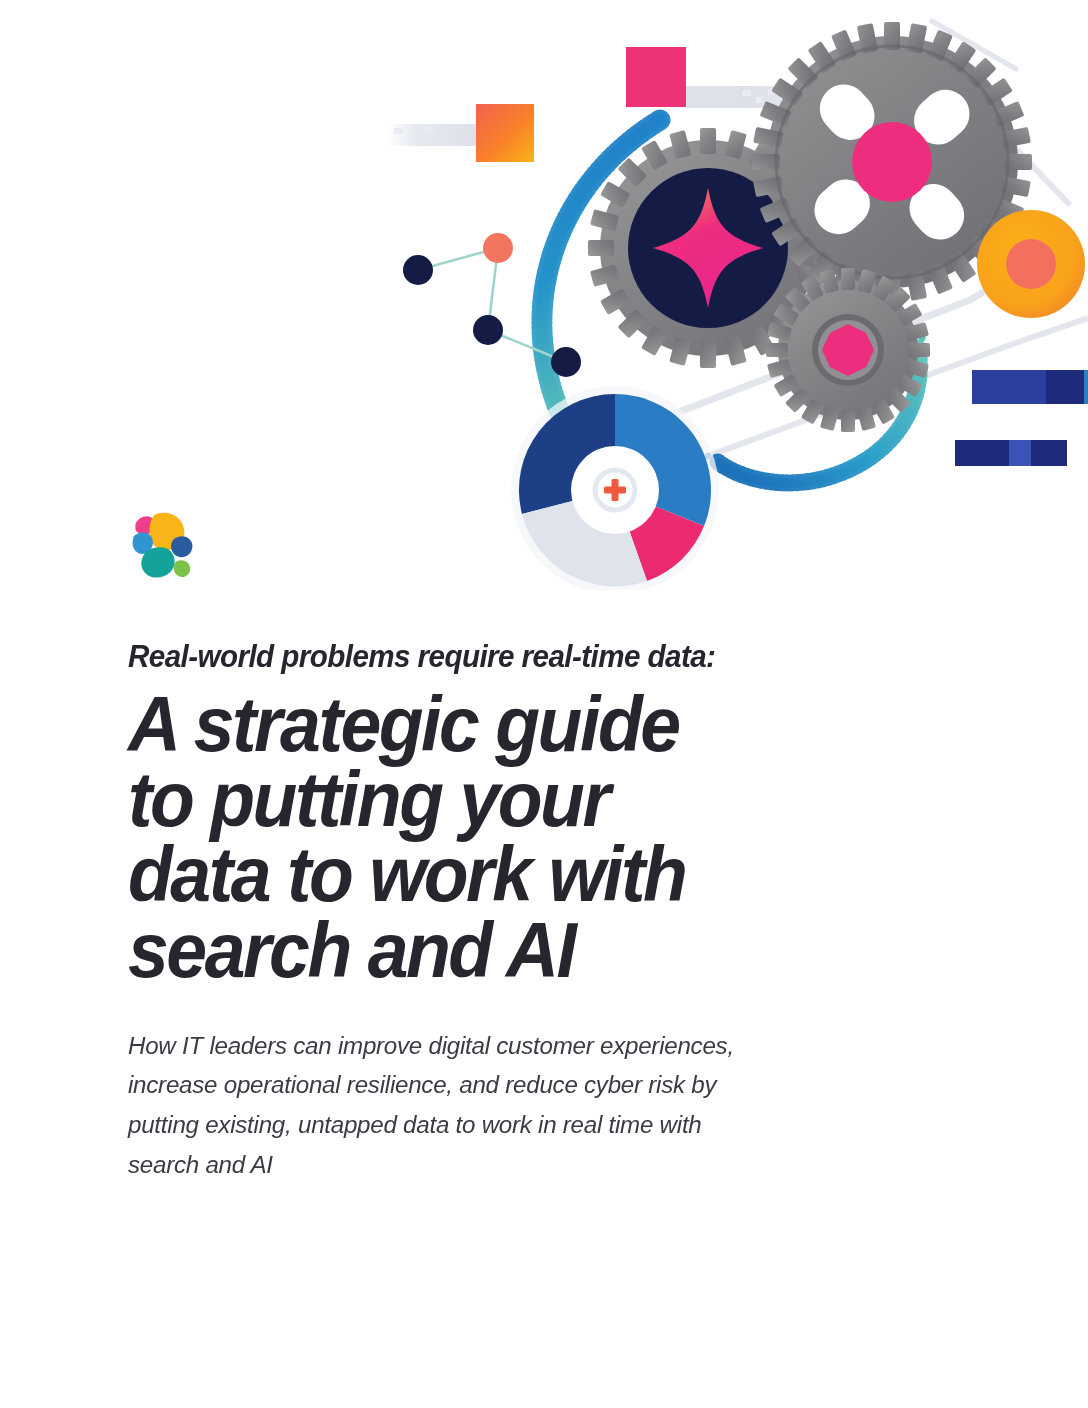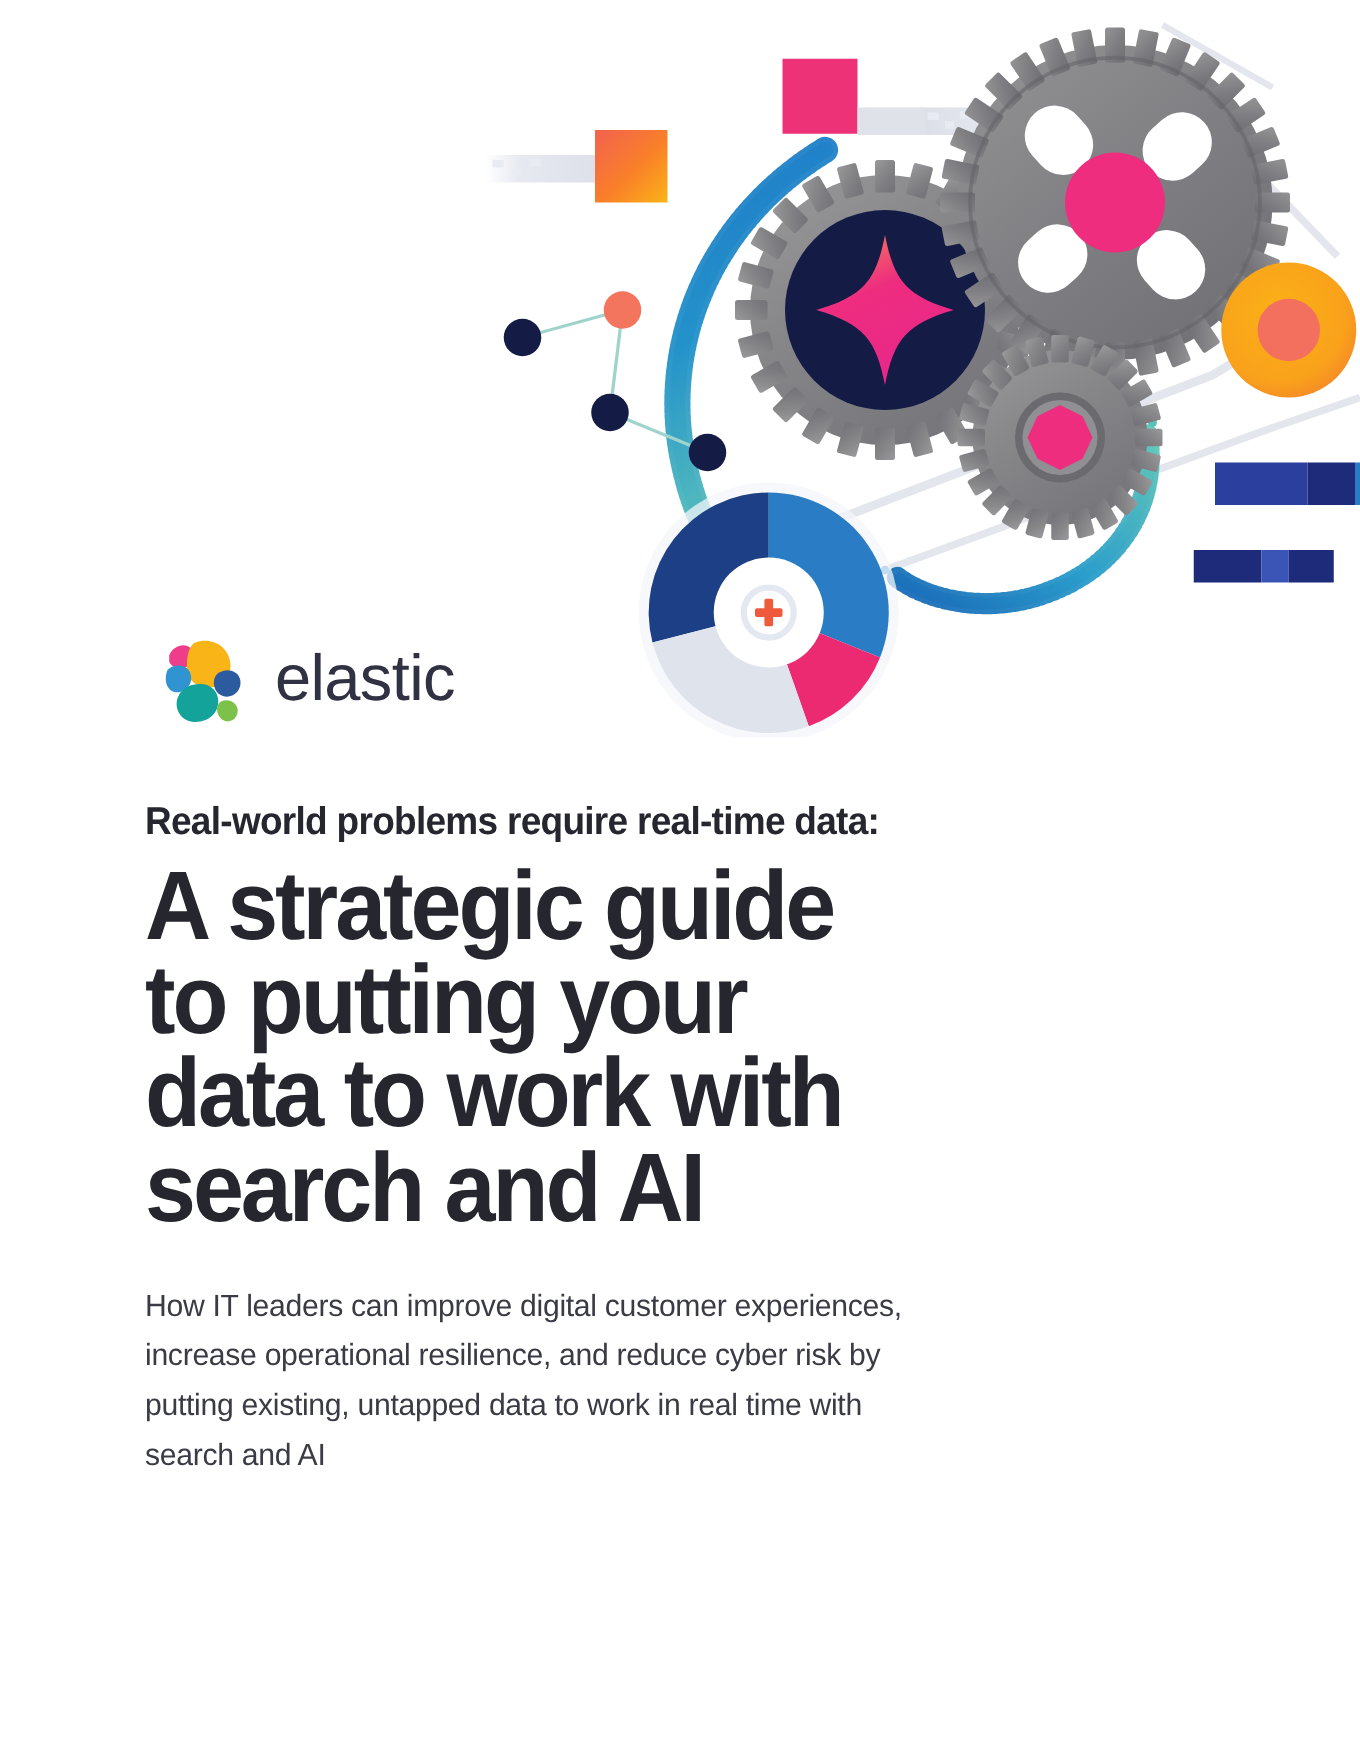--- a/index.html
+++ b/index.html
@@ -48,23 +48,24 @@
     font-weight: 400;
     letter-spacing: -0.5px;
     color: #303243;
     line-height: 1;
     padding-bottom: 4px;
   }
 
   
   .text-block {
     position: absolute;
-    left: 116px;
+    left: 128px;
     top: 640px;
     width: 790px;
+    font-style: italic;
   }
 
   .eyebrow {
     font-family: "Liberation Sans", sans-serif;
     font-size: 31px;
     font-weight: 700;
     letter-spacing: -0.6px;
     color: #25262e;
     line-height: 1.12;
     margin-bottom: 12px;
@@ -529,21 +530,20 @@
 
   <div class="logo-block">
     <svg class="logo-mark" viewBox="0 0 100 100" aria-hidden="true">
       <path d="M10 22 C14 12 26 8 33 14 C39 19 37 28 31 33 C24 39 13 36 10 29 Z" fill="#ee3d8a"></path>
       <path d="M38 8 C56 2 74 12 76 30 C78 46 66 57 52 57 C38 57 29 47 29 33 C29 21 32 11 38 8 Z" fill="#f9b418"></path>
       <path d="M8 38 C16 30 30 32 33 42 C36 52 29 62 19 62 C9 62 3 51 8 38 Z" fill="#3094d0"></path>
       <path d="M62 42 C72 34 86 39 87 50 C88 61 78 69 68 66 C58 63 55 49 62 42 Z" fill="#2d5ba0"></path>
       <path d="M20 66 C14 78 22 93 36 94 C52 95 63 85 63 72 C63 61 55 53 44 53 C33 53 24 57 20 66 Z" fill="#14a39a"></path>
       <path d="M66 72 C74 68 84 73 84 82 C84 91 75 96 68 92 C61 88 59 76 66 72 Z" fill="#7cc24a"></path>
     </svg>
-    <div class="logo-word">elastic</div>
   </div>
 
   <div class="text-block">
 
     <div class="eyebrow">Real-world problems require real-time data:</div>
 
     <h1 class="headline">
       <span class="hl-line">A strategic guide</span>
       <span class="hl-line">to putting your</span>
       <span class="hl-line">data to work with</span>

